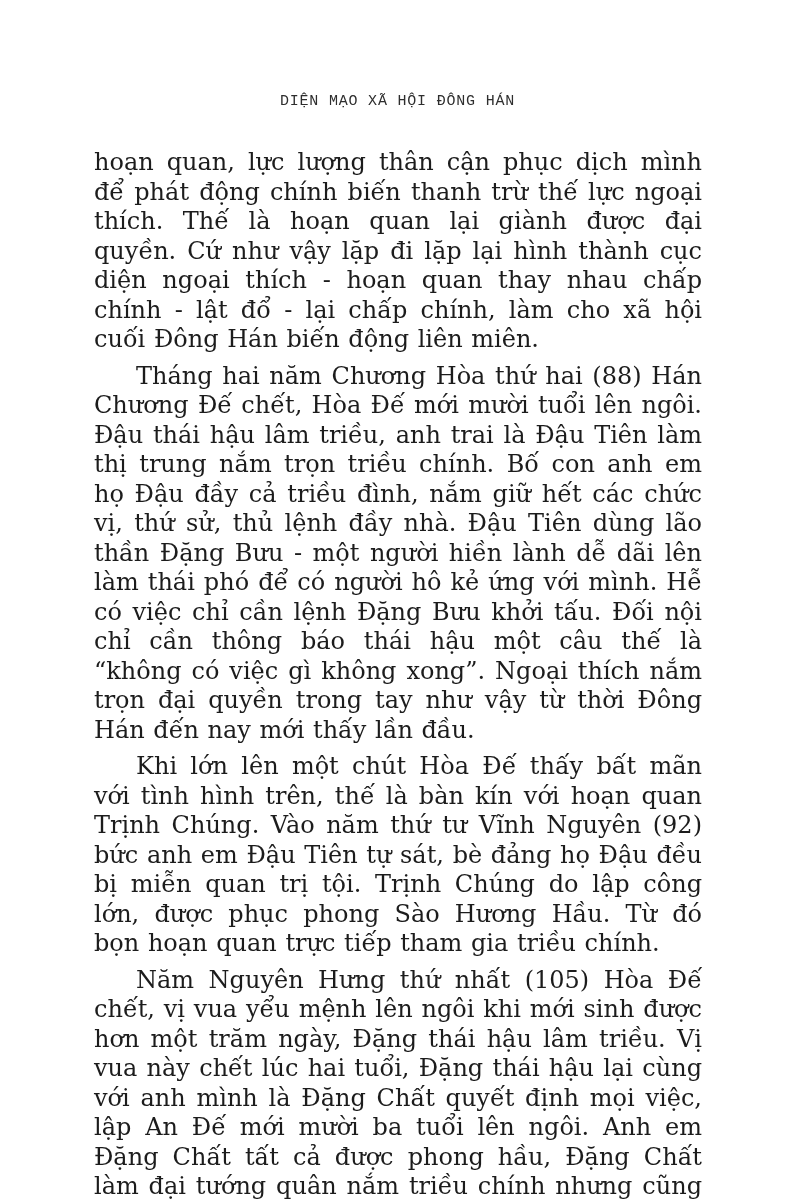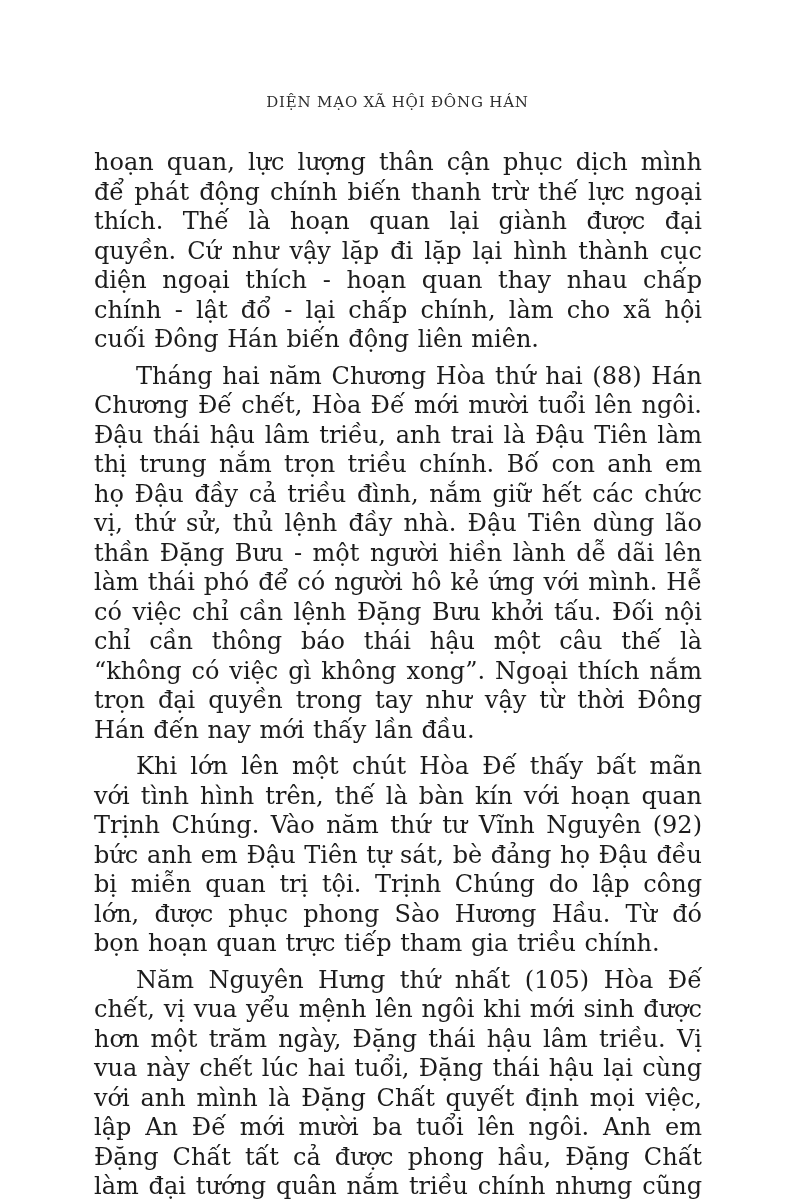--- a/index.html
+++ b/index.html
@@ -20,20 +20,21 @@
   .running-header {
     position: absolute;
     top: 93px;
     left: 0;
     width: 100%;
     text-align: center;
     font-size: 15px;
     letter-spacing: 0.8px;
     color: #2e2e2e;
     font-weight: normal;
+    font-family: Liberation Mono, monospace;
   }
   .body-text {
     position: absolute;
     top: 148px;
     left: 94px;
     width: 608px;
   }
   .para {
     margin: 0 0 7px 0;
     font-size: 24px;

